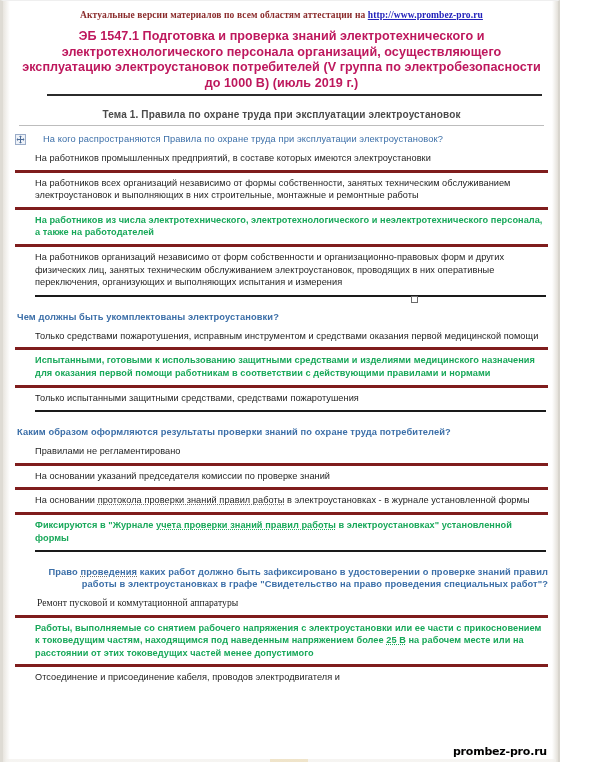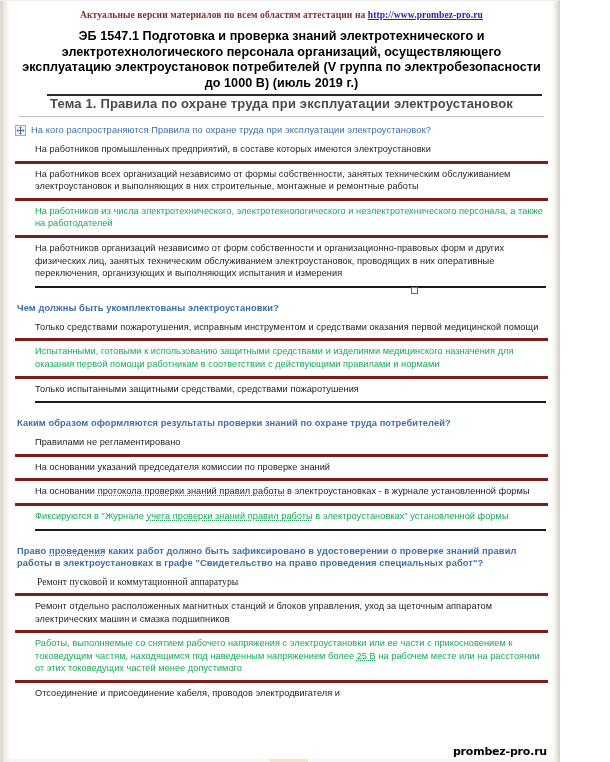--- a/index.html
+++ b/index.html
@@ -69,52 +69,54 @@
     font-family: "Liberation Serif", serif;
     font-weight: bold;
   }
 
   
   .doc-title {
     text-align: center;
     font-weight: bold;
     font-size: 12.6px;
     line-height: 15.5px;
-    color: #000000;
+    color: #be185d;
     margin: 9px 4px 0 4px;
     letter-spacing: 0.05px;
   }
   .title-rule {
     border: 0;
     border-top: 2px solid #2b2b2b;
     margin: 3px 6px 0 32px;
   }
 
   
   .topic {
     text-align: center;
     font-weight: bold;
-    font-size: 13px;
+    font-size: 10px;
     color: #4a4a4a;
+    margin-top: 13px;
     letter-spacing: .15px;
   }
   .topic-rule {
     border: 0;
     border-top: 1px solid #bdbdbd;
     margin: 5px 4px 0 4px;
   }
 
   
   .qblock { margin-top: 8px; }
   .qblock.first { margin-top: 7px; }
 
   .qrow {
     display: flex;
     align-items: flex-start;
-    gap: 5px;
+    gap: 17px;
+    text-align: right;
   }
   .move-handle {
     flex: 0 0 auto;
     width: 11px;
     height: 11px;
     margin-top: 1px;
     border: 1px solid #9aacc8;
     background: #eef2f8;
     position: relative;
     box-sizing: border-box;
@@ -133,21 +135,21 @@
   .answers { margin-top: 3px; }
 
   .ans {
     font-size: 9.2px;
     line-height: 12.6px;
     color: #1d1d1d;
     padding: 4px 2px 5px 20px;
     border-bottom: 3px solid #7f1d1d;
     letter-spacing: .05px;
   }
-  .ans.correct { color: #19a85a; }
+  .ans.correct { color: #19a85a; font-weight: bold; }
   .ans.serif {
     font-family: "Liberation Serif", serif;
     font-size: 9.6px;
     padding-left: 22px;
   }
   .ans.last { border-bottom: none; }
 
   
   .sq {
     text-decoration: underline;
@@ -270,21 +272,20 @@
         </div>
         <div class="group-sep">
           <div class="line"></div>
         </div>
         <div class="qblock">
           <div class="qrow">
             <div class="qtext plain">Право <span class="sq">проведения</span> каких работ должно быть зафиксировано в удостоверении о проверке знаний правил работы в электроустановках в графе "Свидетельство на право проведения специальных работ"?</div>
           </div>
           <div class="answers">
             <div class="ans serif">Ремонт пусковой и коммутационной  аппаратуры</div>
-            <div class="ans">Ремонт отдельно расположенных магнитных станций и блоков управления, уход за щеточным аппаратом электрических машин и смазка подшипников</div>
             <div class="ans correct">Работы, выполняемые  со снятием рабочего напряжения  с электроустановки  или ее части с прикосновением  к токоведущим частям, находящимся  под наведенным напряжением  более <span class="sq">25 В</span> на рабочем месте или на расстоянии от этих токоведущих  частей менее допустимого</div>
             <div class="ans last">Отсоединение и присоединение кабеля, проводов электродвигателя и</div>
           </div>
         </div>
       </div>
 
   </div>
 
   <div class="taskbar-hint"></div>
 

